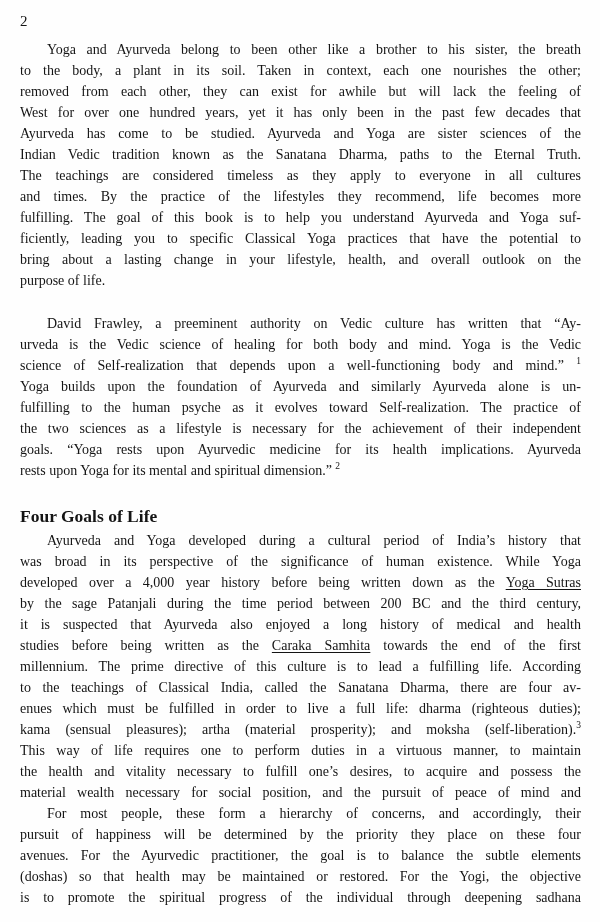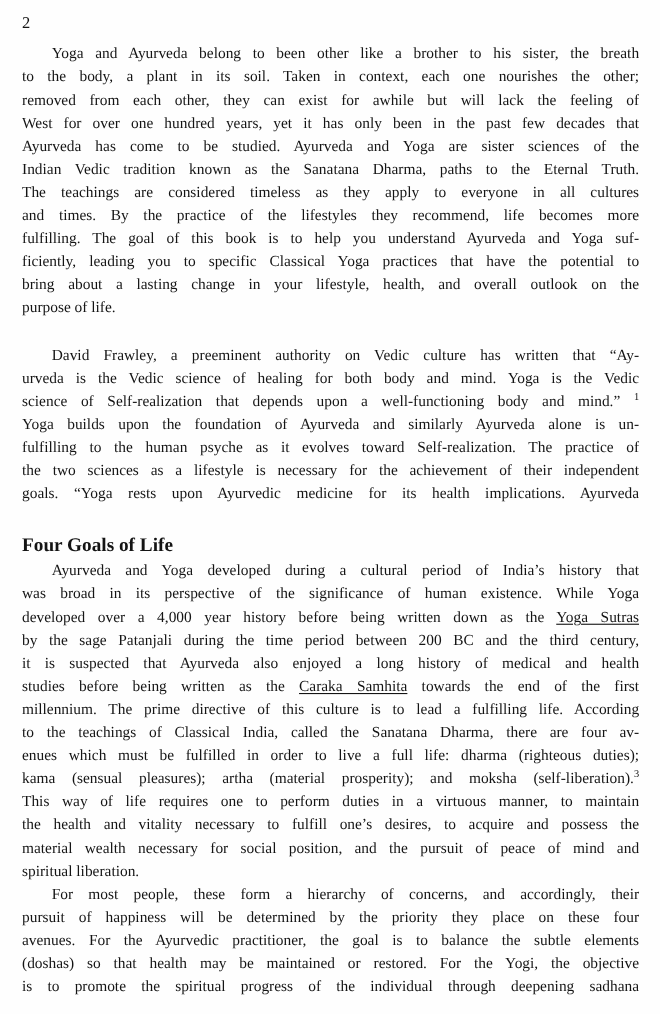--- a/index.html
+++ b/index.html
@@ -93,37 +93,37 @@
         <div class="line last"><span>purpose of life.</span></div>
       </div>
       <div class="paragraph gap-before">
         <div class="line indent"><span>David Frawley, a preeminent authority on Vedic culture has written that “Ay-</span></div>
         <div class="line"><span>urveda is the Vedic science of healing for both body and mind. Yoga is the Vedic</span></div>
         <div class="line"><span>science of Self-realization that depends upon a well-functioning body and mind.” </span><sup>1</sup></div>
         <div class="line"><span>Yoga builds upon the foundation of Ayurveda and similarly Ayurveda alone is un-</span></div>
         <div class="line"><span>fulfilling to the human psyche as it evolves toward Self-realization. The practice of</span></div>
         <div class="line"><span>the two sciences as a lifestyle is necessary for the achievement of their independent</span></div>
         <div class="line"><span>goals. “Yoga rests upon Ayurvedic medicine for its health implications. Ayurveda</span></div>
+        <div class="line last"><span>rests upon Yoga for its mental and spiritual dimension.” </span><sup>2</sup></div>
       </div>
       <h2 class="section-heading">Four Goals of Life</h2>
       <div class="paragraph">
         <div class="line indent"><span>Ayurveda and Yoga developed during a cultural period of India’s history that</span></div>
         <div class="line"><span>was broad in its perspective of the significance of human existence. While Yoga</span></div>
         <div class="line"><span>developed over a 4,000 year history before being written down as the </span><span class="underline">Yoga Sutras</span></div>
         <div class="line"><span>by the sage Patanjali during the time period between 200 BC and the third century,</span></div>
         <div class="line"><span>it is suspected that Ayurveda also enjoyed a long history of medical and health</span></div>
         <div class="line"><span>studies before being written as the </span><span class="underline">Caraka Samhita</span><span> towards the end of the first</span></div>
         <div class="line"><span>millennium. The prime directive of this culture is to lead a fulfilling life. According</span></div>
         <div class="line"><span>to the teachings of Classical India, called the Sanatana Dharma, there are four av-</span></div>
         <div class="line"><span>enues which must be fulfilled in order to live a full life: dharma (righteous duties);</span></div>
         <div class="line"><span>kama (sensual pleasures); artha (material prosperity); and moksha (self-liberation).</span><sup>3</sup></div>
         <div class="line"><span>This way of life requires one to perform duties in a virtuous manner, to maintain</span></div>
         <div class="line"><span>the health and vitality necessary to fulfill one’s desires, to acquire and possess the</span></div>
         <div class="line"><span>material wealth necessary for social position, and the pursuit of peace of mind and</span></div>
-        <div class="line last"><span>spiritual liberation.</span></div>
       </div>
       <div class="paragraph">
         <div class="line indent"><span>For most people, these form a hierarchy of concerns, and accordingly, their</span></div>
         <div class="line"><span>pursuit of happiness will be determined by the priority they place on these four</span></div>
         <div class="line"><span>avenues. For the Ayurvedic practitioner, the goal is to balance the subtle elements</span></div>
         <div class="line"><span>(doshas) so that health may be maintained or restored. For the Yogi, the objective</span></div>
         <div class="line"><span>is to promote the spiritual progress of the individual through deepening sadhana</span></div>
       </div>
     </div>
 </div>

